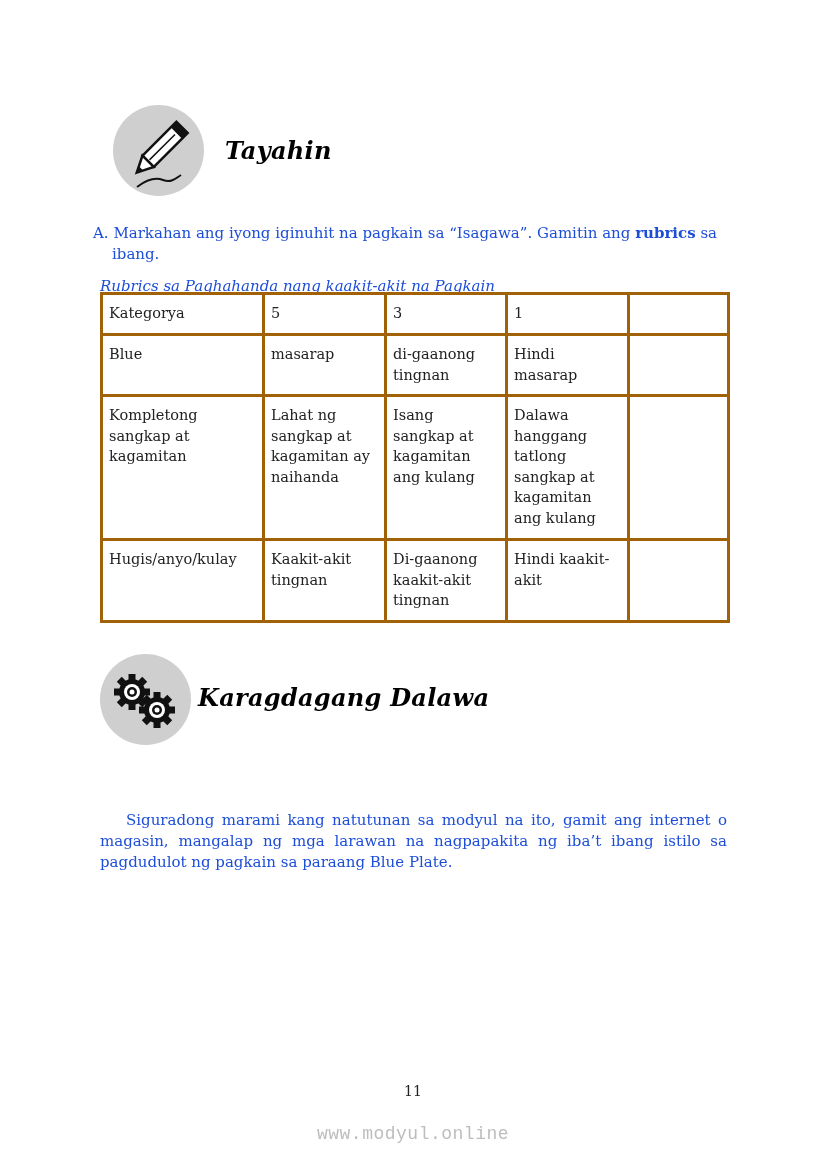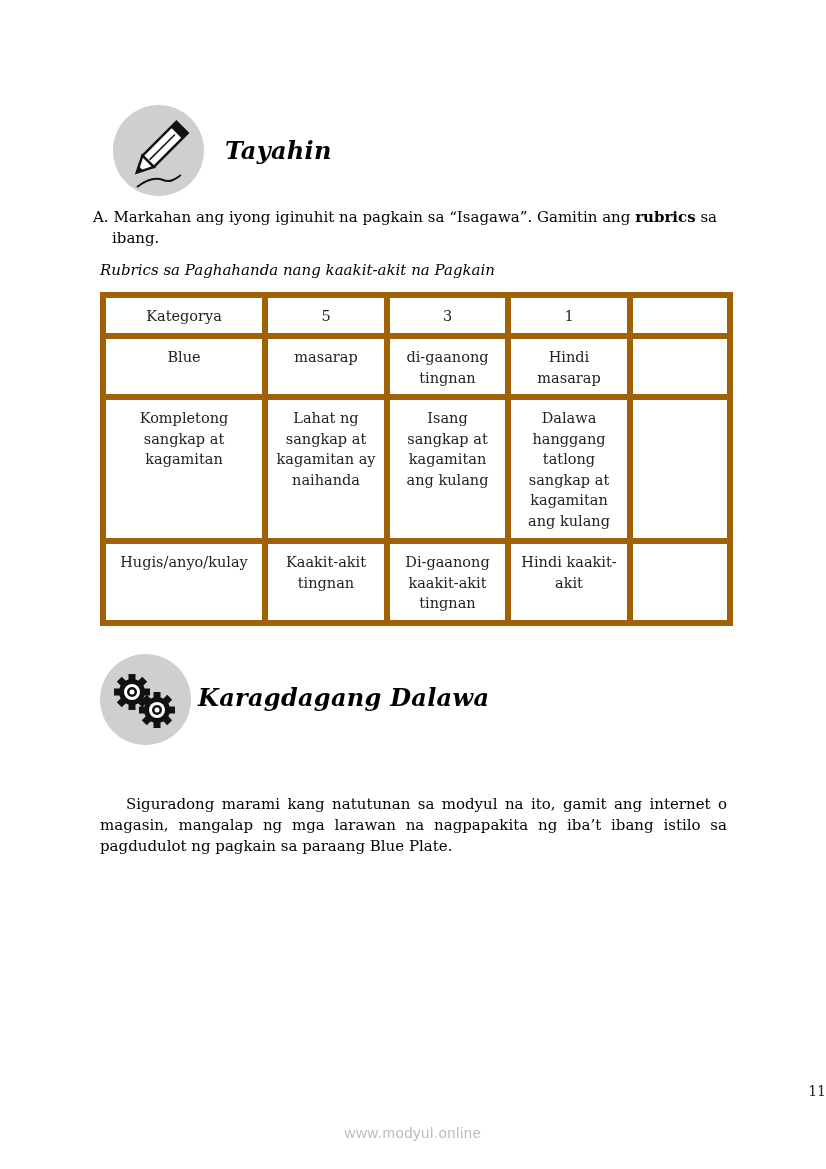--- a/index.html
+++ b/index.html
@@ -1,31 +1,31 @@
 <!DOCTYPE html>
 <html><head>
 <meta charset="utf-8">
 <style>
   html, body { margin:0; padding:0; background:#fff; }
   body { width:826px; height:1169px; position:relative; overflow:hidden;
          font-family:"DejaVu Serif","Liberation Serif",serif; color:#222; }
   .icon-circle { position:absolute; border-radius:50%; background:#cfcfcf; }
   .section-title { position:absolute; font-family:"DejaVu Serif",serif; font-weight:bold;
                    font-style:italic; font-size:24px; color:#000000; letter-spacing:0.3px; }
-  .para { position:absolute; font-size:15px; line-height:21px; color:#000000; }
+  .para { position:absolute; font-size:15px; line-height:21px; color:#1d4ed8;margin-top:16px; }
   .para b { font-weight:bold; }
   table.rubric { position:absolute; left:100px; top:292px; border-collapse:collapse;
                  font-size:14.5px; line-height:20.5px; color:#222; }
-  table.rubric td { border:6px solid #a16207; text-align:center; vertical-align:top;
+  table.rubric td { border:3px solid #a16207; vertical-align:top;
                     padding:8px 6px 0 6px; box-sizing:border-box; }
   .justify { text-align:justify; }
-  .page-num { position:absolute; left:0; width:826px; top:1083px; text-align:right;
+  .page-num { position:absolute; left:0; width:826px; top:1083px; text-align:center;
               font-size:14px; color:#222; }
   .watermark { position:absolute; left:0; width:826px; top:1124px; text-align:center;
-               font-family:Liberation Sans, sans-serif; font-size:15px;
+               font-family:Liberation Mono, monospace; font-size:18px;
                color:#bdbdbd; letter-spacing:0.5px; }
 </style>
 </head>
 <body>
 
 <div class="icon-circle" style="left:113px; top:105px; width:91px; height:91px;">
   <svg width="91" height="91" viewBox="0 0 91 91">
     <g transform="rotate(45 45 45)">
       <rect x="38" y="12" width="16" height="48" fill="#fff" stroke="#111" stroke-width="2.5"></rect>
       <rect x="38" y="12" width="16" height="8" fill="#111"></rect>

